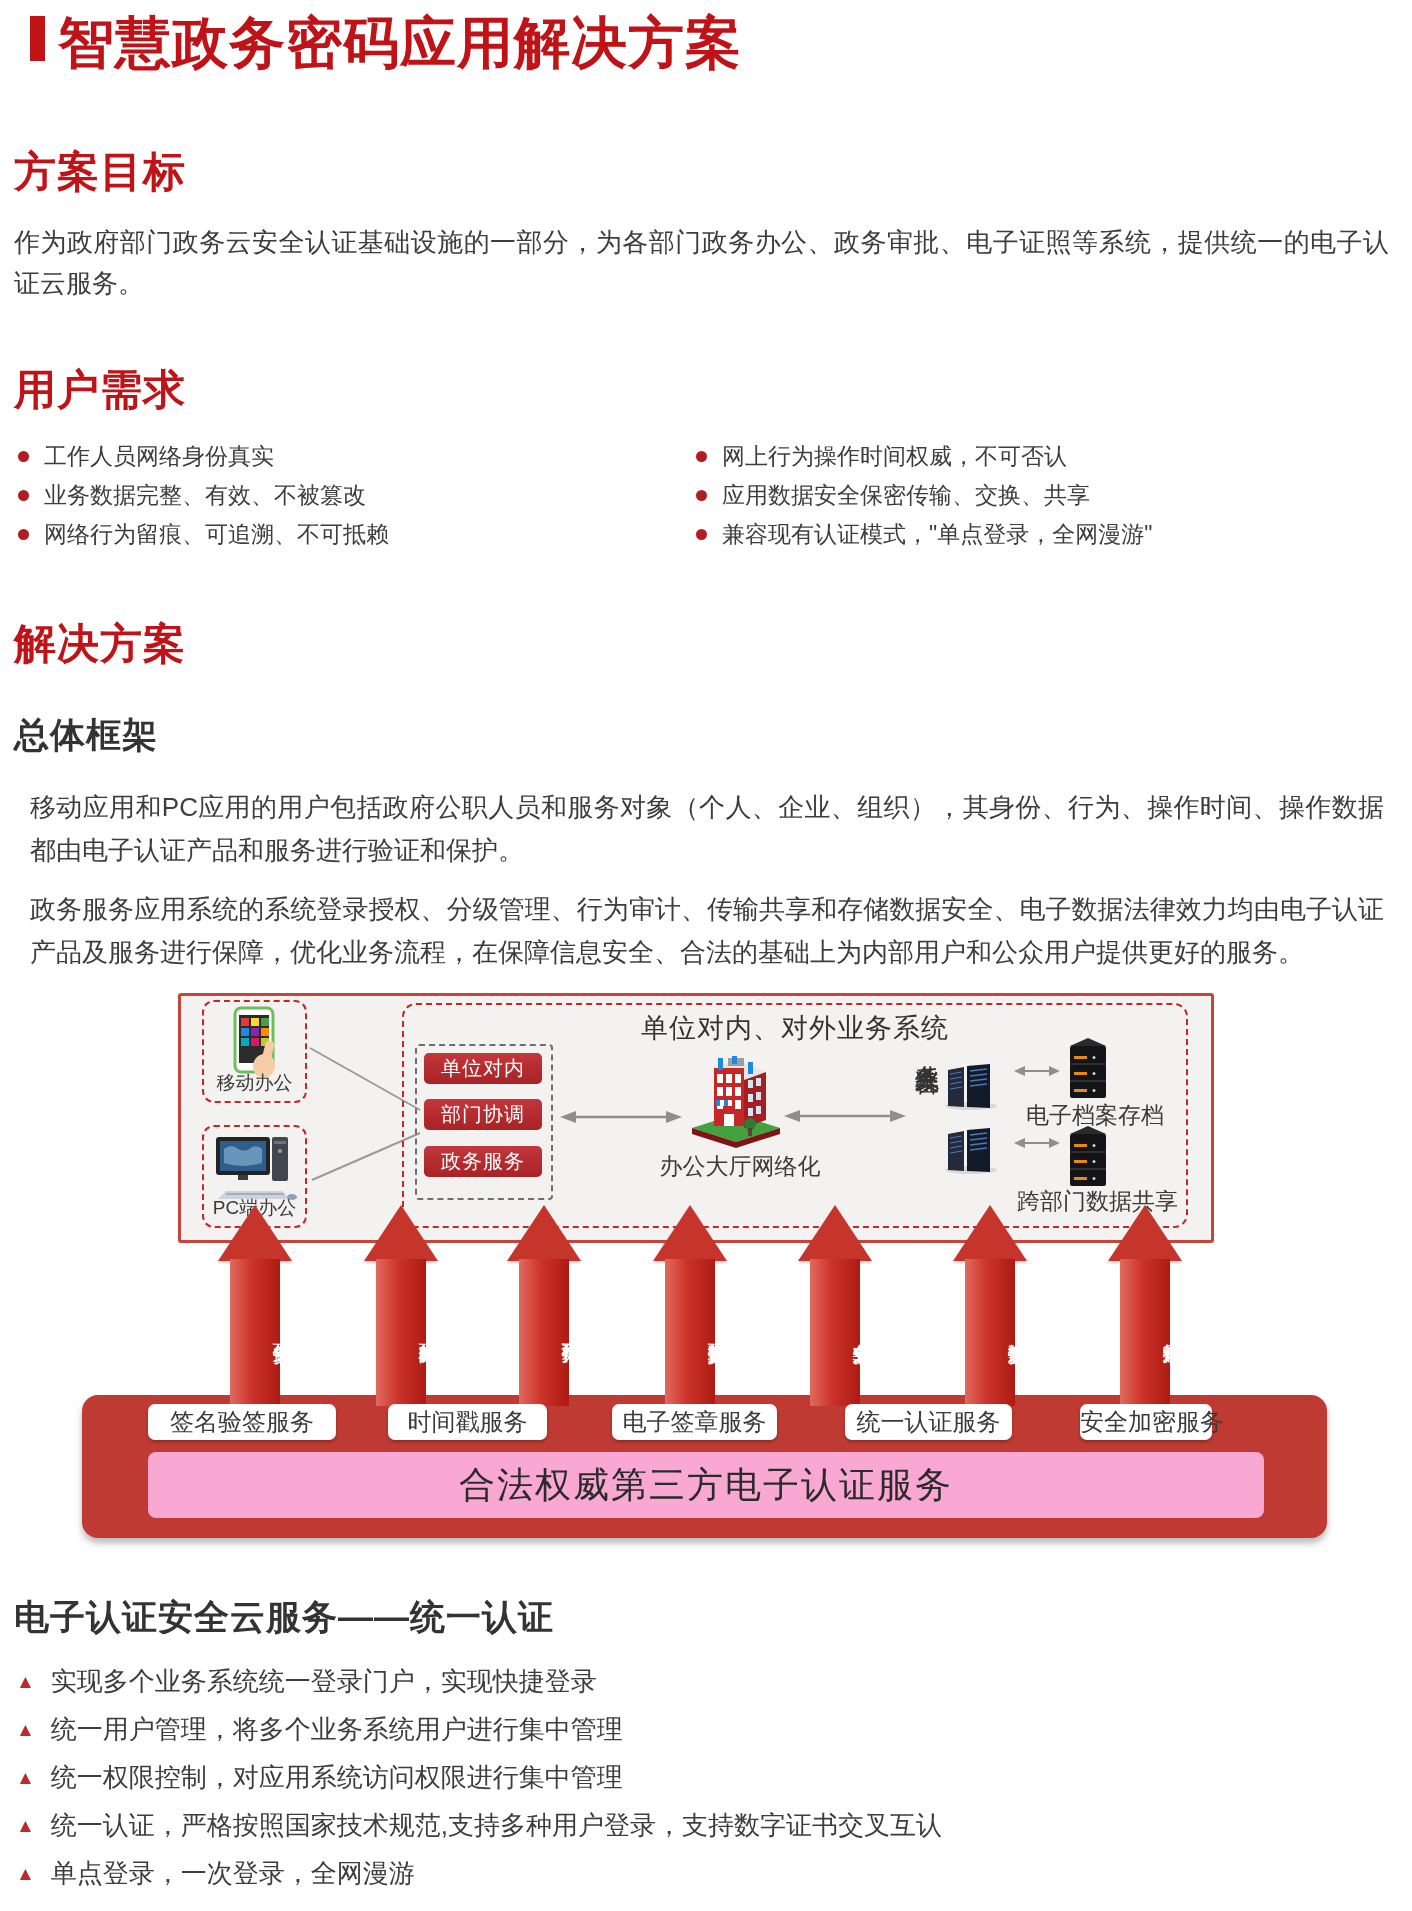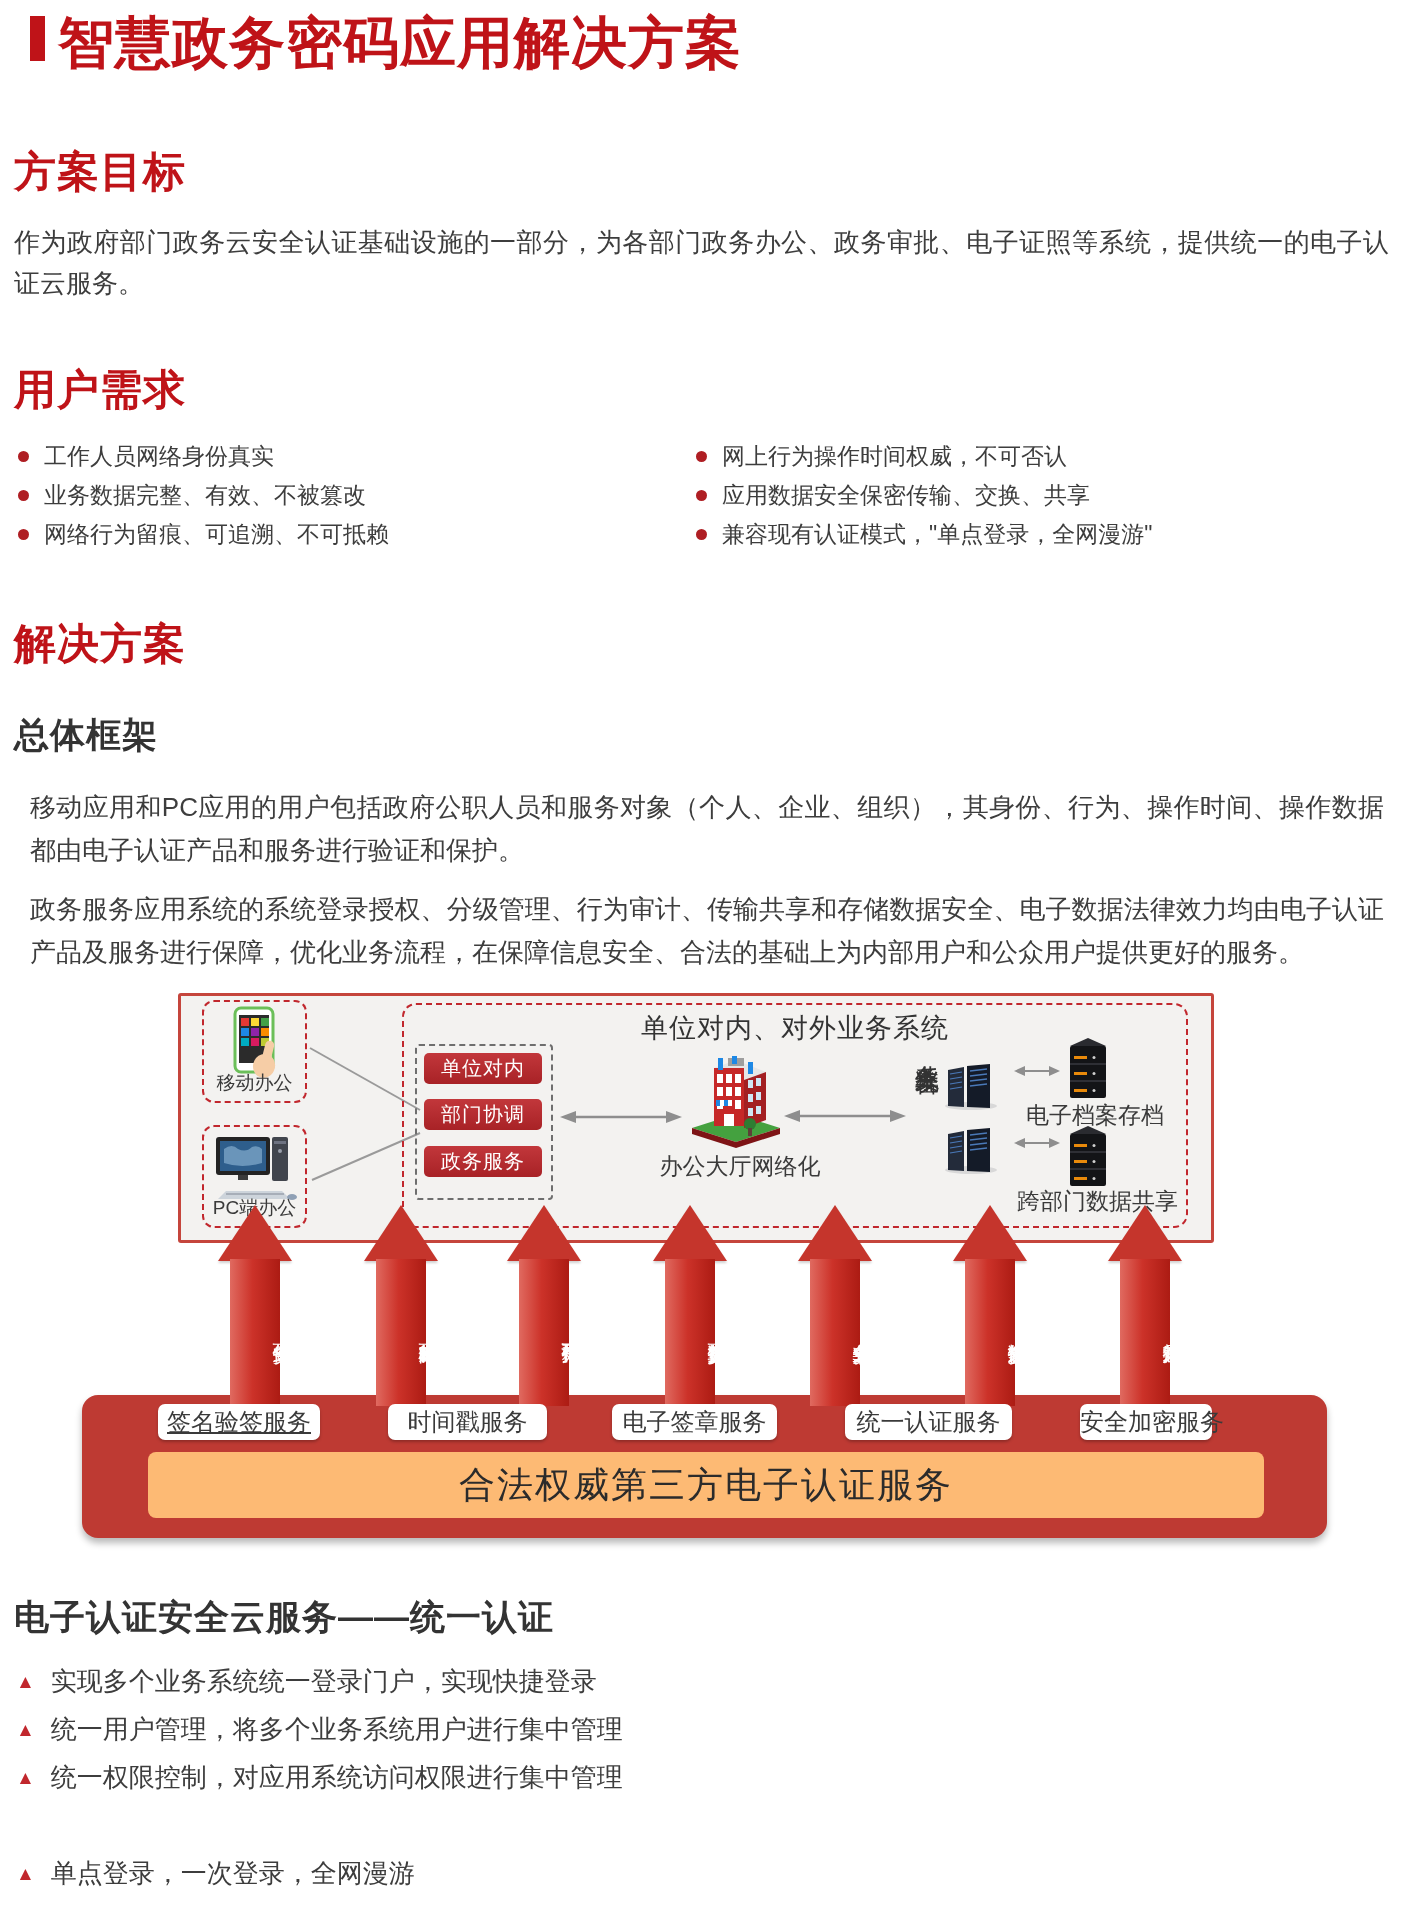--- a/index.html
+++ b/index.html
@@ -64,24 +64,24 @@
       background:linear-gradient(90deg,#E06A60 0%,#CC3229 45%,#AC1B13 100%);}
   .up-arrow .vtext{position:absolute;left:0;top:48px;width:74px;height:152px;display:flex;justify-content:center;
       writing-mode:vertical-rl;text-orientation:upright;color:#fff;font-size:19px;line-height:1;letter-spacing:0;}
   .up-arrow.a1{left:218px;} .up-arrow.a2{left:364px;} .up-arrow.a3{left:507px;}
   .up-arrow.a4{left:653px;} .up-arrow.a5{left:798px;} .up-arrow.a6{left:953px;} .up-arrow.a7{left:1108px;}
   
   .red-bar{position:absolute;left:82px;top:1395px;width:1245px;height:143px;background:#BE3A33;border-radius:16px;
            box-shadow:0 5px 7px rgba(0,0,0,.28);z-index:3;}
   .svc-box{position:absolute;top:1404px;height:36px;background:#fff;border-radius:7px;z-index:5;
            font-size:24px;color:#3a3a3a;text-align:center;line-height:36px;box-shadow:0 2px 3px rgba(0,0,0,.25);white-space:nowrap;}
-  .svc-box.s1{left:158px;width:162px;text-decoration:underline;} .svc-box.s2{left:388px;width:159px;}
+  .svc-box.s1{left:148px;width:188px;} .svc-box.s2{left:388px;width:159px;}
   .svc-box.s3{left:612px;width:165px;} .svc-box.s4{left:845px;width:167px;}
   .svc-box.s5{left:1080px;width:132px;}
-  .base-box{position:absolute;left:148px;top:1452px;width:1116px;height:66px;background:#fdba74;border-radius:8px;z-index:5;
+  .base-box{position:absolute;left:148px;top:1452px;width:1116px;height:66px;background:#f9a8d4;border-radius:8px;z-index:5;
             font-size:36px;color:#2b2b2b;text-align:center;line-height:66px;letter-spacing:2px;}
 </style>
 </head>
 <body>
 
 <div class="page">
 
   <div class="accent-bar"></div>
   <div class="doc-title">智慧政务密码应用解决方案</div>
 
@@ -326,15 +326,16 @@
   <div class="svc-box s2">时间戳服务</div>
   <div class="svc-box s3">电子签章服务</div>
   <div class="svc-box s4">统一认证服务</div>
   <div class="svc-box s5">安全加密服务</div>
   <div class="base-box">合法权威第三方电子认证服务</div>
 
   <div class="h3 unified">电子认证安全云服务——统一认证</div>
   <div class="tri-item row1"><span class="tri">▲</span><span>实现多个业务系统统一登录门户，实现快捷登录</span></div>
   <div class="tri-item row2"><span class="tri">▲</span><span>统一用户管理，将多个业务系统用户进行集中管理</span></div>
   <div class="tri-item row3"><span class="tri">▲</span><span>统一权限控制，对应用系统访问权限进行集中管理</span></div>
+  <div class="tri-item row4"><span class="tri">▲</span><span>统一认证，严格按照国家技术规范,支持多种用户登录，支持数字证书交叉互认</span></div>
   <div class="tri-item row5"><span class="tri">▲</span><span>单点登录，一次登录，全网漫游</span></div>
 
 </div>
 
 </body></html>

